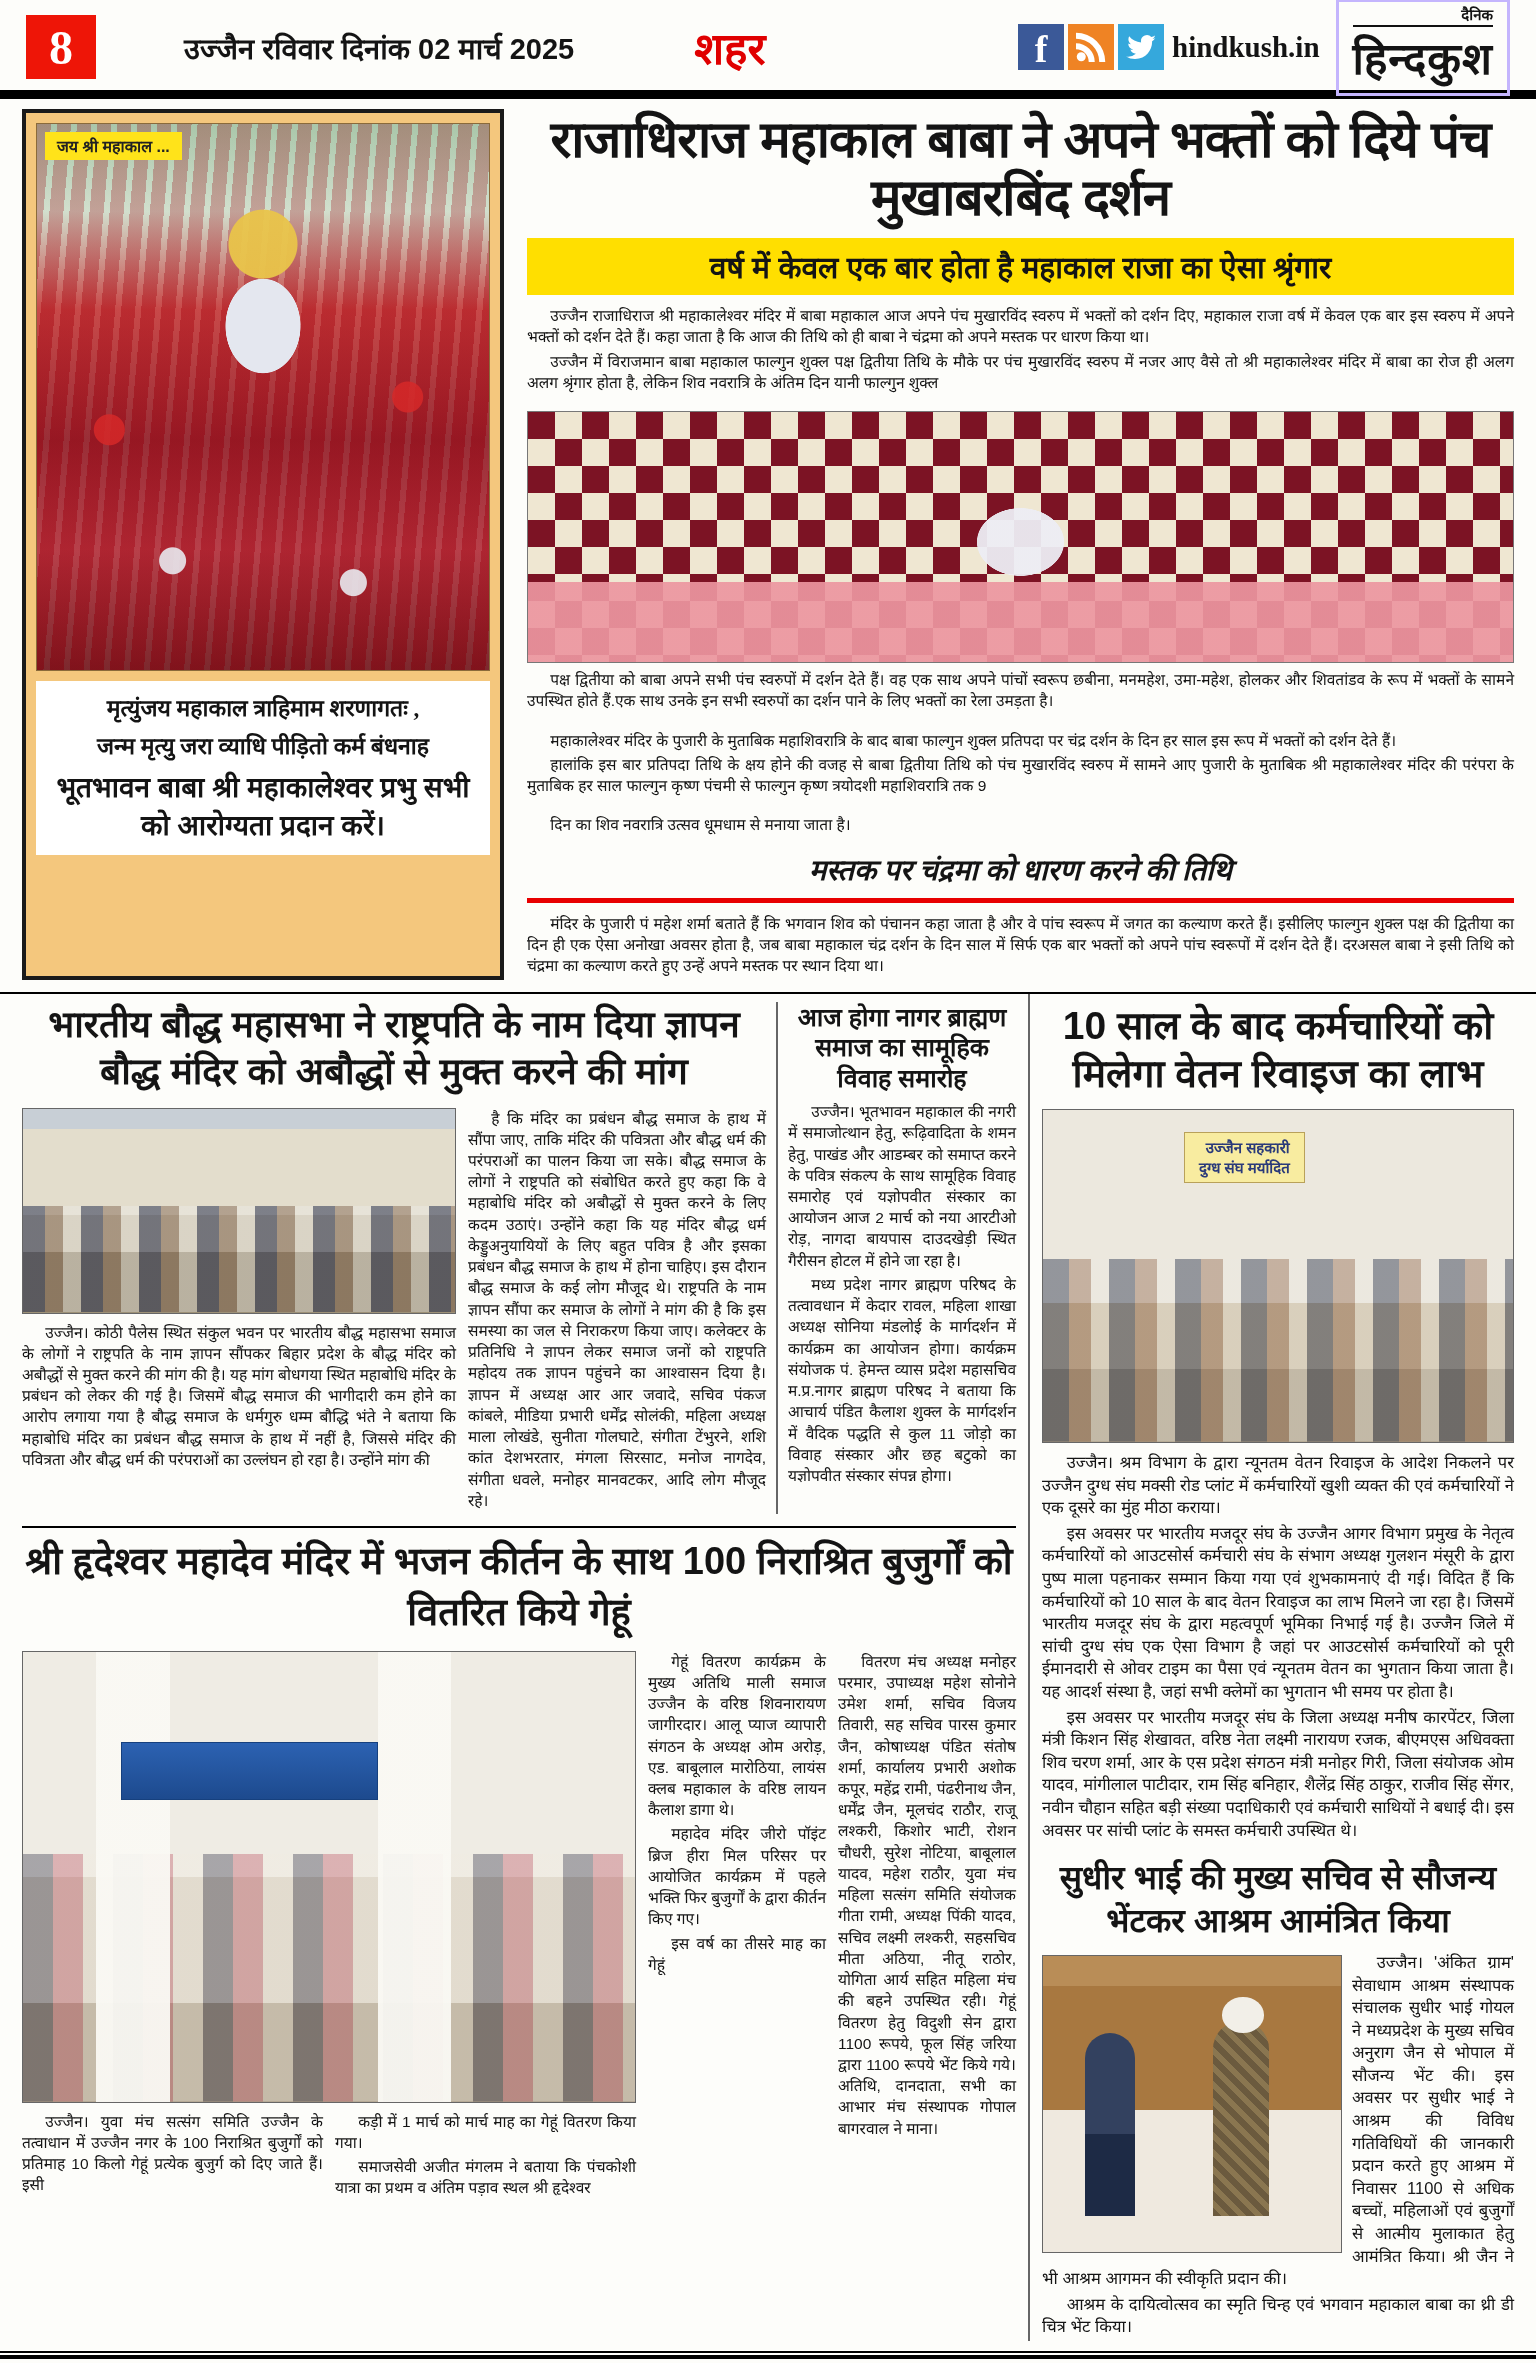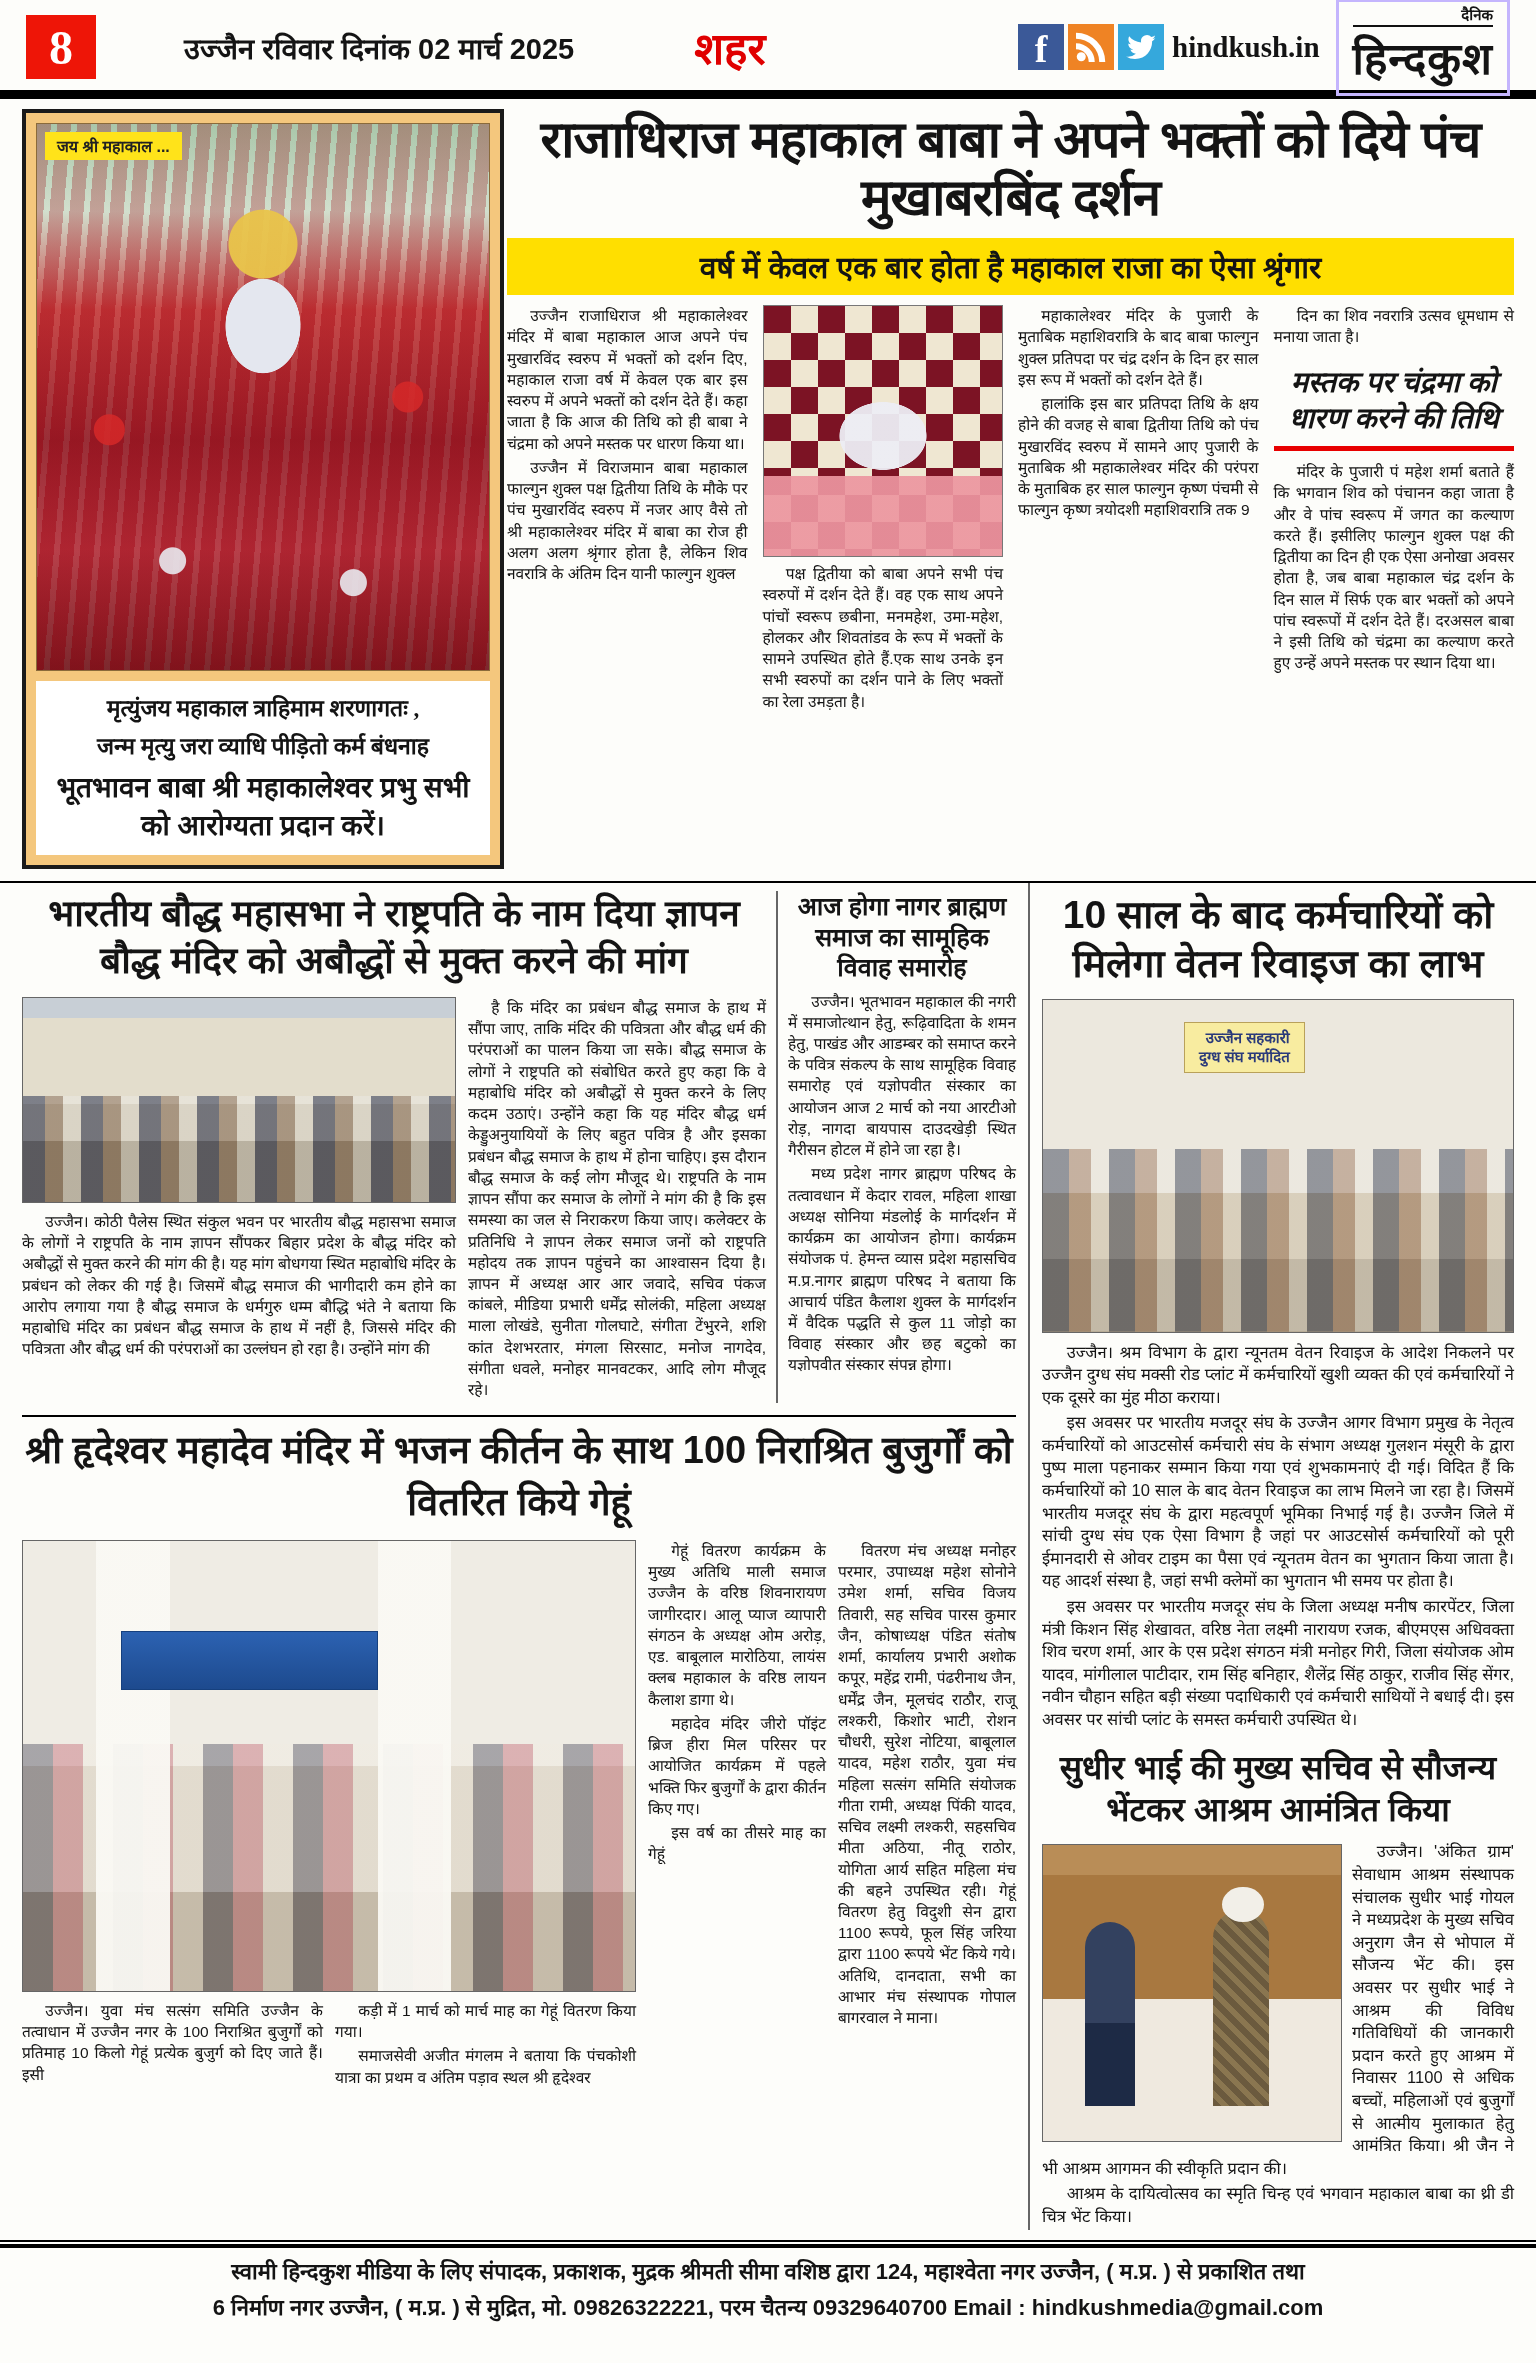--- a/index.html
+++ b/index.html
@@ -31,21 +31,21 @@
                   border-bottom:2px solid #111; padding-bottom:1px; }
   .masthead-text { font-size:44px; font-weight:bold; letter-spacing:1px; }
   .thinrule  { height:2px; background:#000; }
   .thickrule { height:9px; background:#000; margin-top:2px; }
 
   
   .btxt { font-size:15.5px; line-height:1.37; text-align:justify; }
   .btxt p { margin:0 0 3px 0; text-indent:1.5em; }
 
   
-  .main-sec { display:flex; gap:3px; padding:10px 22px 10px 22px; }
+  .main-sec { display:flex; gap:23px; padding:10px 22px 10px 22px; }
   .deity-frame { width:482px; flex:0 0 auto; border:4px solid #1a1a1a; background:#f4c77d; padding:10px; }
   .deity-photo {
     height:548px; position:relative; border:1px solid #8a6a3a;
     background:
       radial-gradient(circle at 50% 22%, rgba(233,196,74,.95) 0 34px, rgba(233,196,74,0) 35px),
       radial-gradient(ellipse 62px 78px at 50% 37%, #e4e7ef 0 60%, rgba(228,231,239,0) 61%),
       radial-gradient(circle at 16% 56%, rgba(214,40,40,.85) 0 15px, rgba(0,0,0,0) 16px),
       radial-gradient(circle at 82% 50%, rgba(214,40,40,.85) 0 15px, rgba(0,0,0,0) 16px),
       radial-gradient(circle at 30% 80%, rgba(232,232,238,.9) 0 13px, rgba(0,0,0,0) 14px),
       radial-gradient(circle at 70% 84%, rgba(232,232,238,.9) 0 13px, rgba(0,0,0,0) 14px),
@@ -55,21 +55,21 @@
   .deity-tag { position:absolute; top:8px; left:8px; background:#ffe31a; color:#222;
                font-size:16px; font-weight:bold; padding:3px 12px; }
   .deity-caption { background:#fff; margin-top:10px; padding:10px 6px 12px 6px; text-align:center; }
   .cap-l1 { font-size:23px; font-weight:bold; font-family:"Liberation Serif",serif; margin:0 0 6px 0; }
   .cap-l2 { font-size:23px; font-weight:bold; font-family:"Liberation Serif",serif; margin:0 0 6px 0; }
   .cap-l3 { font-size:28px; font-weight:bold; margin:0; }
   .main-right { flex:1; min-width:0; }
   .main-headline { font-size:51px; line-height:1.13; font-weight:bold; text-align:center; letter-spacing:-1px; margin-top:2px; }
   .banner { background:#ffdf00; font-size:30px; font-weight:bold; text-align:center;
             padding:8px 4px; margin:12px 0 10px 0; }
-  .cols4 { display:flex; gap:15px; }
+  .cols4 { display:flex; gap:15px;flex-direction:column; }
   .col { flex:1; min-width:0; }
   .inline-photo {
     height:252px; margin-bottom:6px; border:1px solid #777;
     background:
       linear-gradient(180deg, rgba(0,0,0,0) 0 68%, rgba(236,150,160,.92) 68% 100%),
       radial-gradient(ellipse 72px 56px at 50% 52%, rgba(237,237,244,.95) 0 60%, rgba(237,237,244,0) 61%),
       conic-gradient(#efe7d2 .25turn, #7c1324 .25turn .5turn, #efe7d2 .5turn .75turn, #7c1324 .75turn);
     background-size:auto, auto, 54px 54px;
   }
   .sidebar-head { font-size:29px; font-weight:bold; font-style:italic; text-align:center; line-height:1.25;

